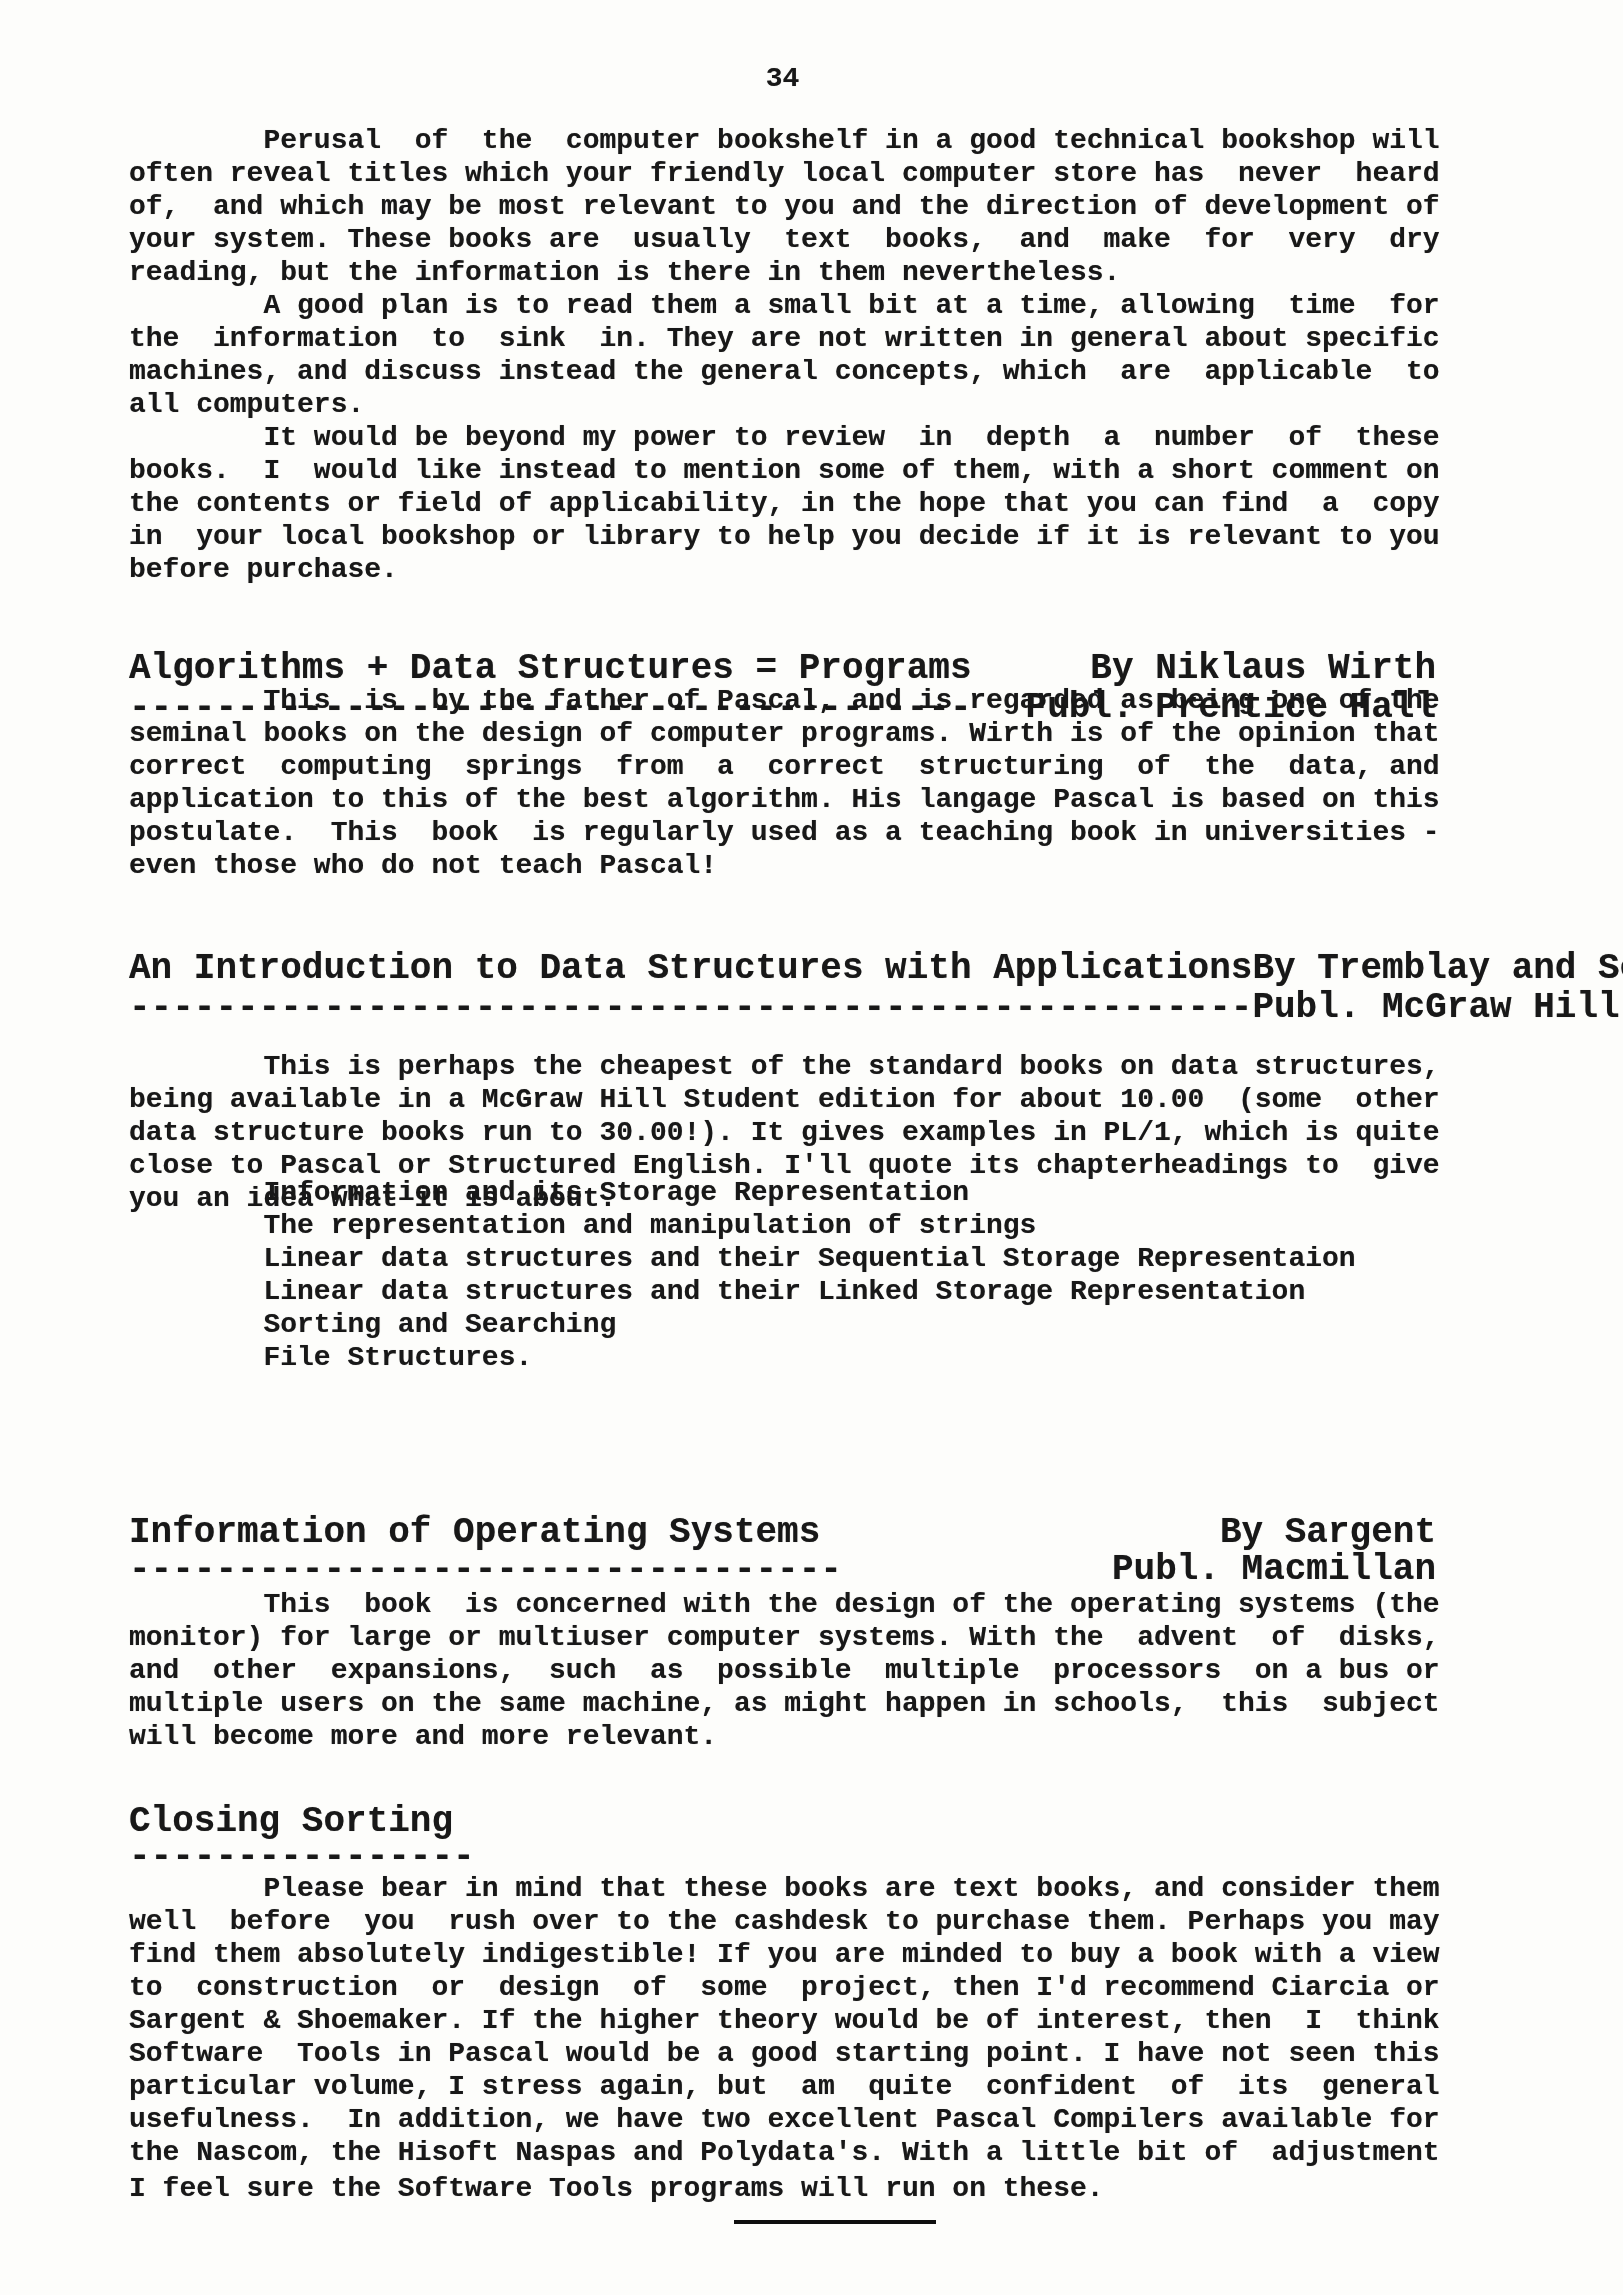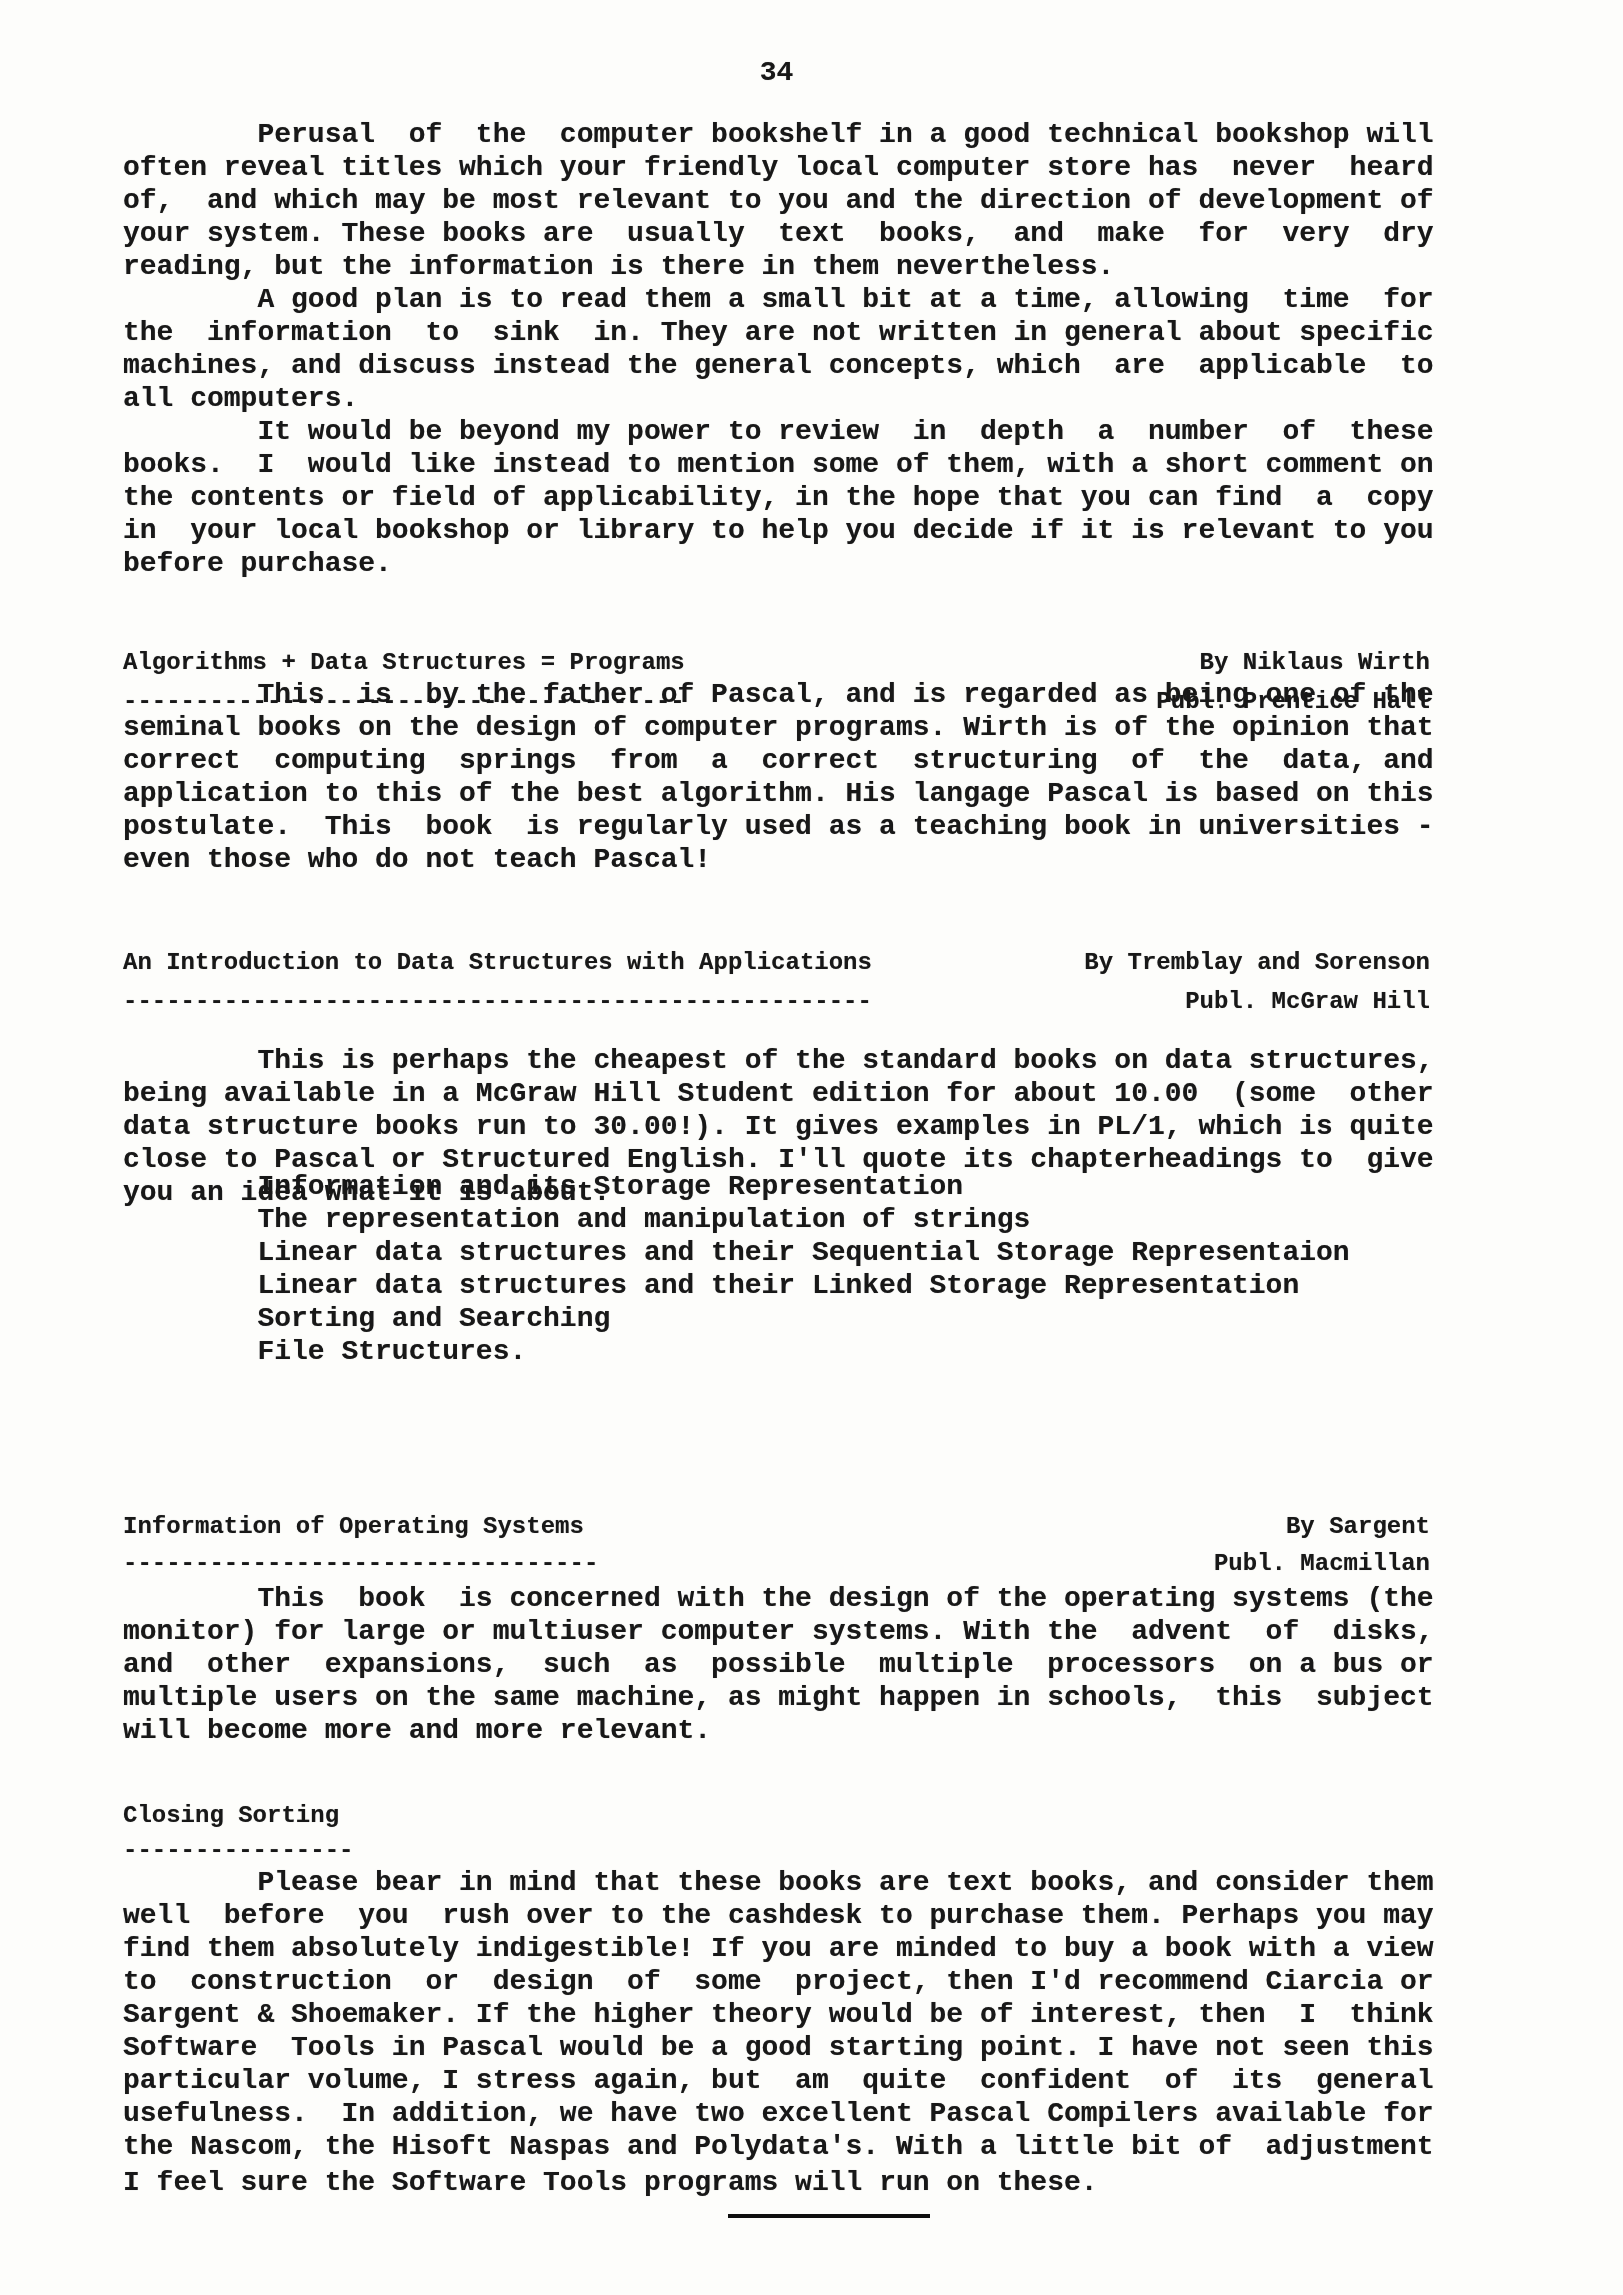--- a/index.html
+++ b/index.html
@@ -9,32 +9,32 @@
     background:#fdfdfb;
     overflow:hidden;
     font-family:"Liberation Mono", monospace;
     font-weight:bold;
     color:#181818;
     text-shadow:0 0 0.7px rgba(10,10,10,.45);
   }
   .blk{
     position:absolute;
     left:117px;
-    margin:6px;
+    margin:12px;
     font:inherit;
     font-size:28px;
     line-height:33px;
     white-space:pre;
     letter-spacing:0;
   }
   .row{
     display:flex;
     justify-content:space-between;
     width:1307px;
-    font-size:24px;
+    font-size:36px;
     line-height:33px;
     white-space:pre;
   }
   .center{width:1307px;text-align:center;}
   .hand-underline{
     border-bottom:4.9px solid #0e0e0e;
     padding-bottom:16px;
   }
 </style>
 </head>

